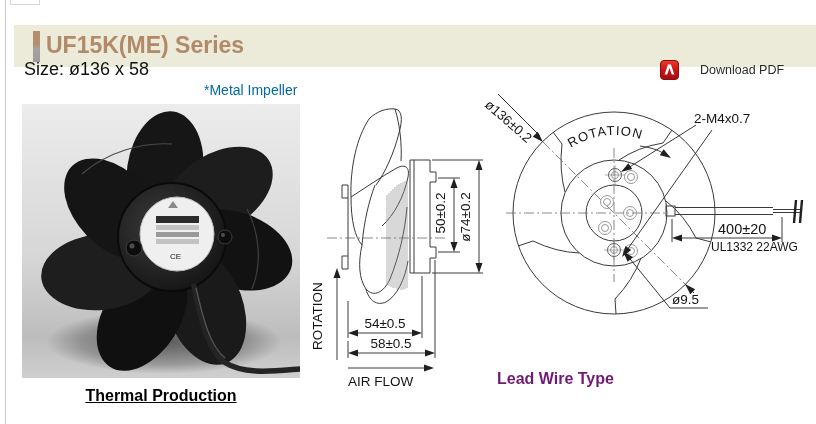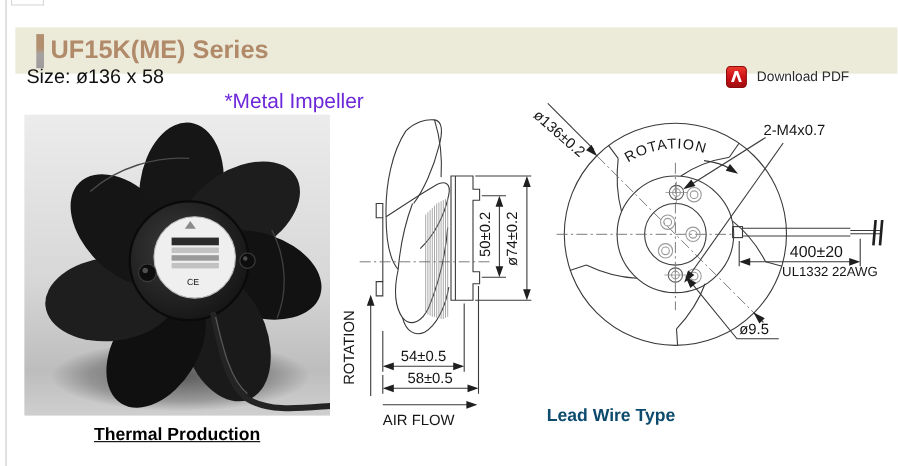--- a/index.html
+++ b/index.html
@@ -10,32 +10,32 @@
   .left-rule { position:absolute; left:5px; top:0; width:1px; height:424px; background:#c9c9c9; }
   .corner-artifact { position:absolute; left:10px; top:0; width:30px; height:5px;
                      background:#fff; border:1px solid #d8d8d8; border-top:none; }
 
   .header { position:absolute; left:14px; top:8px; width:802px; height:42px; background:#ecead9;margin-top:17px; }
   .accent-bar { position:absolute; left:19px; top:6px; width:7px; height:31px;
                 background:linear-gradient(#b2906f 0%, #b2906f 42%, #a6a2a0 58%, #9c9c9c 100%); }
   .title { position:absolute; left:32px; top:7px; font-size:23px; font-weight:bold; color:#b18a69; }
 
   .meta { position:absolute; left:24px; top:61px; font-size:18px; color:#111; line-height:17px; }
-  .impeller-note { position:absolute; left:204px; top:82px; font-size:19px; color:#6d28d9; }
-
-  .pdf-link { position:absolute; left:660px; top:60px; display:flex; align-items:center; gap:9px; cursor:pointer;justify-content:center; }
+  .impeller-note { position:absolute; left:204px; top:82px; font-size:14px; color:#0369a1; }
+
+  .pdf-link { position:absolute; left:660px; top:60px; display:flex; align-items:center; gap:21px; cursor:pointer;justify-content:center; }
   .pdf-link .label { font-size:12.5px; color:#2b2b2b; }
 
   .photo { position:absolute; left:22px; top:104px; width:278px; height:274px; }
   .photo-caption { position:absolute; left:22px; top:387px; width:278px; text-align:center;
                    font-size:16px; font-weight:bold; color:#000;text-decoration:underline; }
 
   .side-view { position:absolute; left:305px; top:105px; width:185px; height:290px; }
   .front-view { position:absolute; left:480px; top:90px; width:336px; height:235px; }
-  .front-caption { position:absolute; left:497px; top:370px; font-size:16px; font-weight:bold; color:#0c4a6e; }
+  .front-caption { position:absolute; left:497px; top:370px; font-size:16px; font-weight:bold; color:#701a75; }
 
   svg text { fill:#151515; }
   .dwg { stroke:#3a3a3a; stroke-width:1; fill:none; }
   .dwg-thin { stroke:#8f8f8f; stroke-width:0.7; fill:none; }
   .arr { fill:#1f1f1f; stroke:none; }
   .dimtxt { font-size:13.5px; }
 </style>
 </head>
 <body>
 

